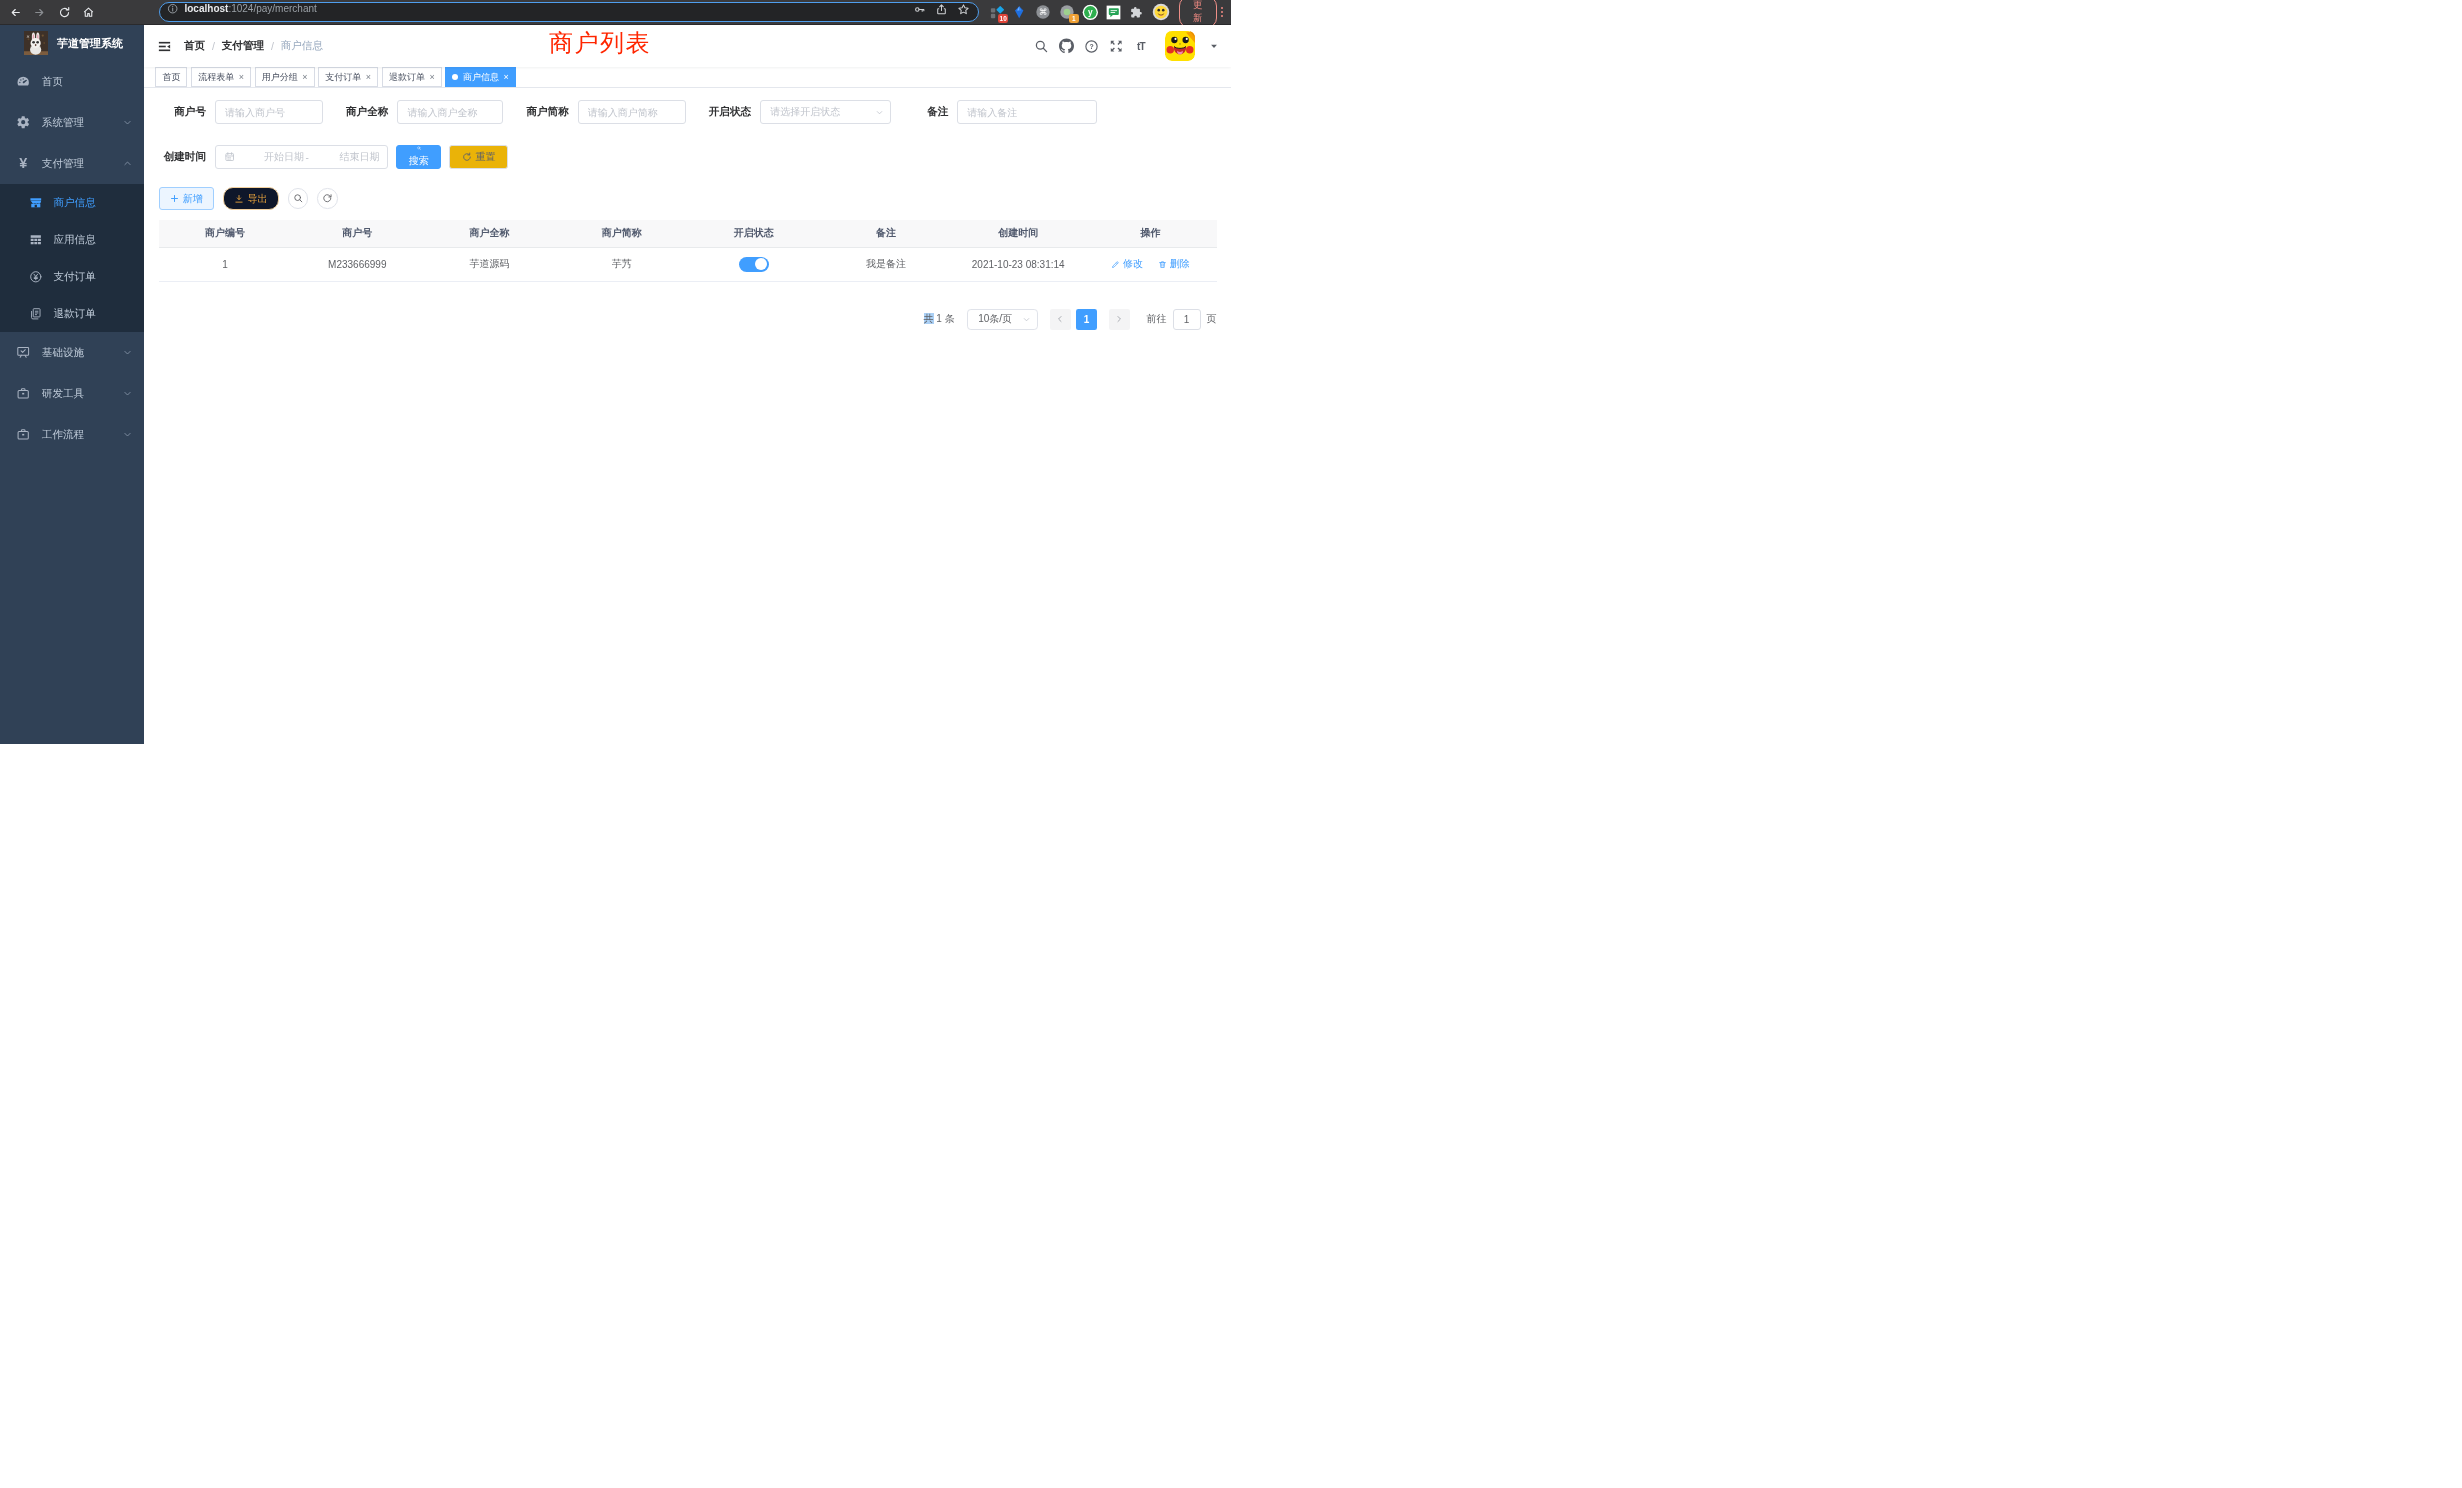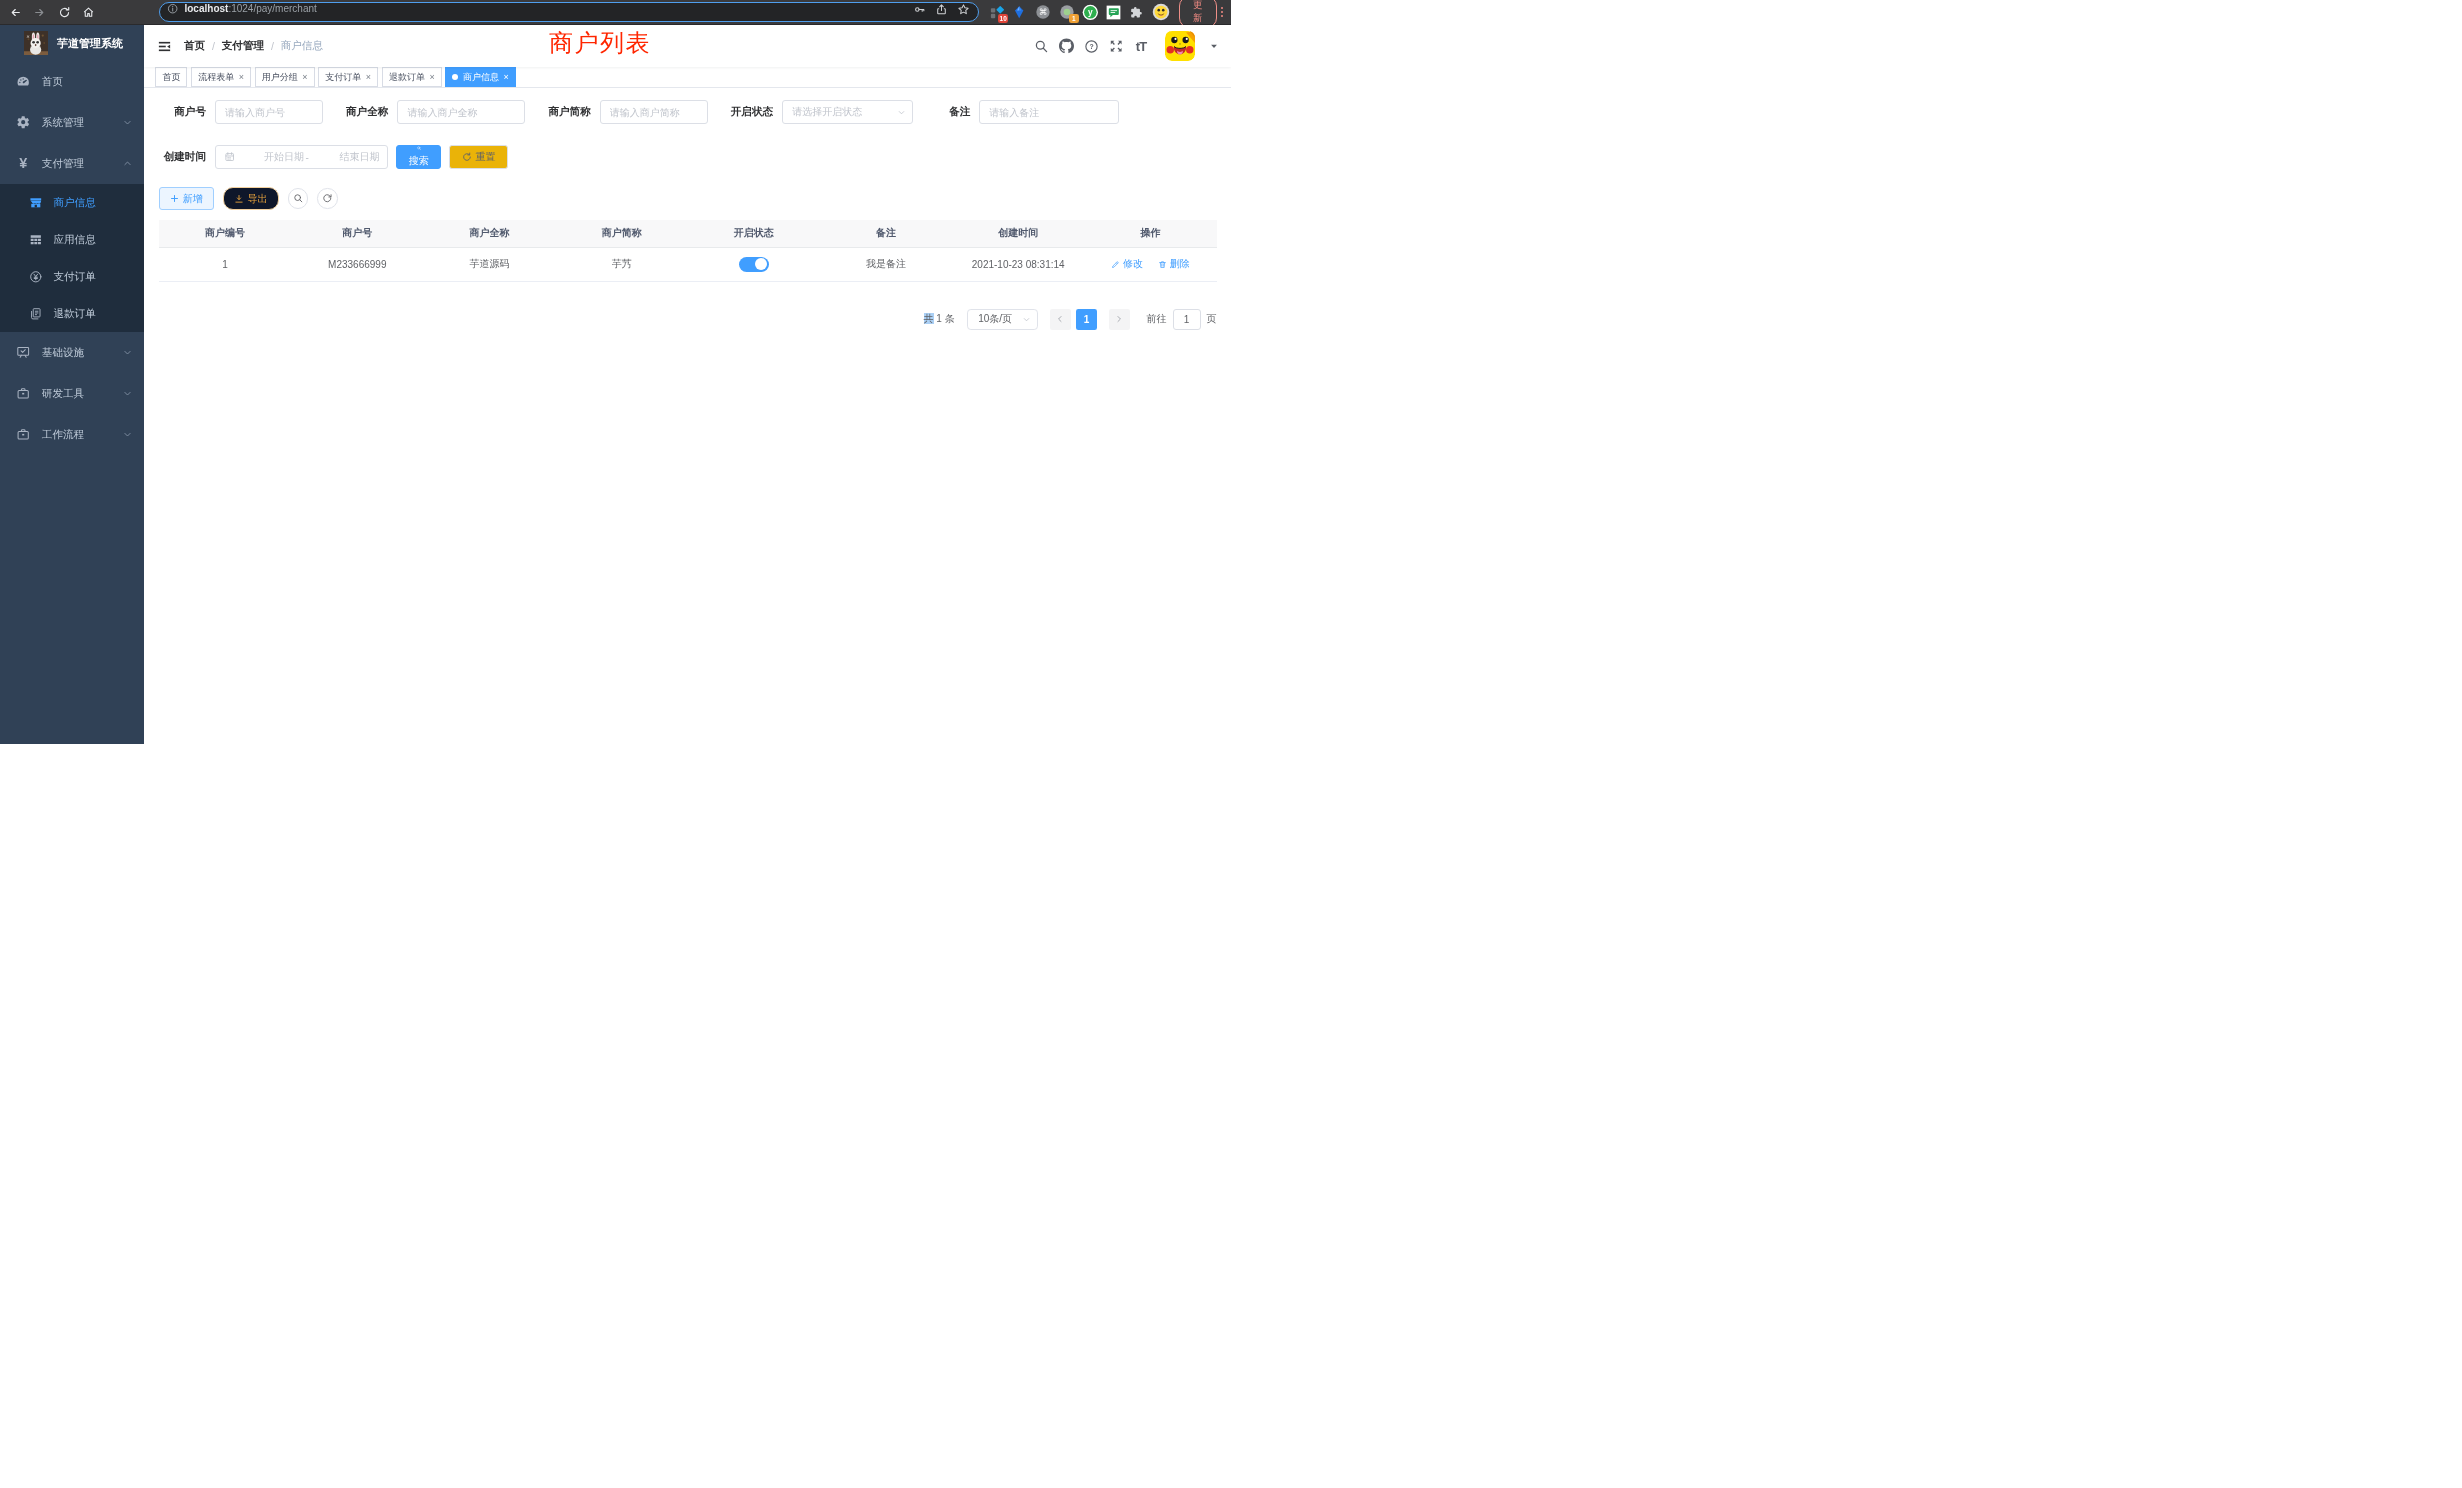--- a/index.html
+++ b/index.html
@@ -42,21 +42,21 @@
 
   .main { flex: 1; display: flex; flex-direction: column; background: #fff; min-width: 0; }
   .navbar { height: 42px; background: #fff; display: flex; align-items: center; padding: 0 12px 0 13px; box-shadow: 0 0.8px 3px rgba(0,21,41,.08); position: relative; z-index: 2; }
   .hamburger { width: 15px; height: 15px; cursor: pointer; }
   .breadcrumb { margin-left: 12px; font-size: 10.6px; display: flex; align-items: center; gap: 6.8px; }
   .bc-link { color: #303133; font-weight: 700; cursor: pointer; }
   .bc-sep { color: #c0c4cc; }
   .bc-current { color: #97a8be; }
   .nav-right { margin-left: auto; display: flex; align-items: center; gap: 10px; }
   .nav-ic { width: 15px; height: 15px; color: #5a5e66; cursor: pointer; display: flex; align-items: center; justify-content: center; }
-  .tT { font-size: 13px; font-weight: 700; color: #5a5e66; letter-spacing: -0.8px; }
+  .tT { font-size: 10px; font-weight: 700; color: #5a5e66; letter-spacing: -0.8px; }
   .avatar { width: 30px; height: 30px; border-radius: 6.8px; overflow: hidden; margin-left: 6px; cursor: pointer; flex-shrink: 0; }
   .caret { margin-left: 4.5px; cursor: pointer; display: flex; }
 
   .tagsbar { height: 21px; background: #fff; border-bottom: 0.8px solid #e4e7ed; display: flex; align-items: center; padding-left: 11.4px; position: relative; z-index: 1; }
   .tag { height: 20px; display: inline-flex; align-items: center; padding: 0 6px; border: 0.8px solid #d8dce5; background: #fff; color: #495060; font-size: 9px; margin-right: 3.8px; cursor: pointer; white-space: nowrap; }
   .tag .tag-close { margin-left: 4.5px; font-size: 9px; color: #7d838c; }
   .tag.active { background: #409eff; border-color: #409eff; color: #fff; }
   .tag.active::before { content: ""; width: 6px; height: 6px; border-radius: 50%; background: #fff; margin-right: 4.5px; }
   .tag.active .tag-close { color: #fff; }
 
@@ -476,21 +476,21 @@
           </span>
       </div>
 
       <div class="content">
 
         <div class="f-row">
           <span class="f-label w1">商户号</span>
           <input class="inp" style="width: 108px;" placeholder="请输入商户号">
           <span class="gap"></span>
           <span class="f-label">商户全称</span>
-          <input class="inp" style="width: 128px;" placeholder="请输入商户全称">
+          <input class="inp" style="width: 106px;" placeholder="请输入商户全称">
           <span class="gap"></span>
           <span class="f-label">商户简称</span>
           <input class="inp" style="width: 108px;" placeholder="请输入商户简称">
           <span class="gap"></span>
           <span class="f-label">开启状态</span>
           <div class="sel" style="width:131px">
             <span class="ph">请选择开启状态</span>
             <span class="sel-arrow">
                 <svg width="9" height="9" viewBox="0 0 24 24" fill="none" stroke="currentColor" stroke-width="2.2" stroke-linecap="round" stroke-linejoin="round">
                   <path d="M6 9.5l6 6 6-6"></path>

